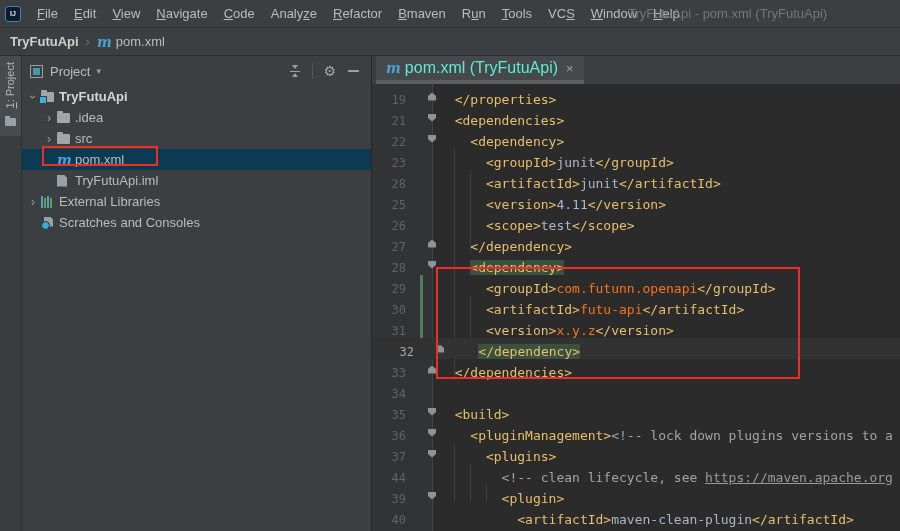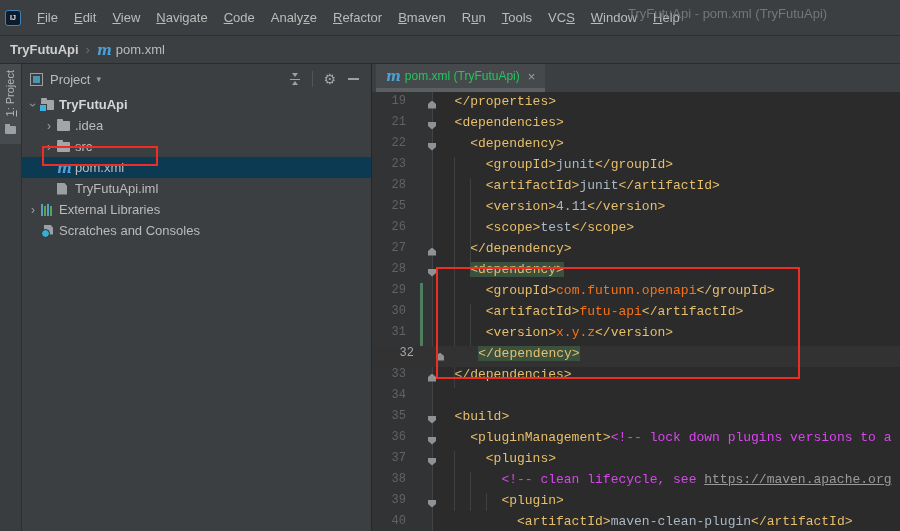--- a/index.html
+++ b/index.html
@@ -1,21 +1,21 @@
 <!DOCTYPE html>
 <html><head>
 <meta charset="utf-8">
 <style>
   * { margin:0; padding:0; box-sizing:border-box; }
   html,body { width:900px; height:531px; overflow:hidden; background:#2b2b2b;
               font-family:"Liberation Sans", sans-serif; }
   body { position:relative; color:#bbbbbb; }
 
   
-  .menubar { height:36px; background:#3c3f41; display:flex; align-items:center;
+  .menubar { height:28px; background:#3c3f41; display:flex; align-items:center;
              border-bottom:1px solid #2d2f31; position:relative; padding-left:5px; }
   .logo { width:16px; height:16px; border-radius:3px; background:#0e1b2a;
           border:1px solid #3e84b8; color:#e8e8e8; font-size:7px; font-weight:bold;
           display:flex; align-items:center; justify-content:center; margin-right:8px; flex:0 0 auto;}
   .menu-item { font-size:13px; color:#bbbbbb; padding:0 8px; cursor:default; white-space:nowrap; }
   .menu-item .mn { text-decoration:underline; }
   .win-title { position:absolute; left:628px; top:0; height:27px; display:flex; align-items:center;
                color:#747678; font-size:13px; white-space:nowrap; }
 
   
@@ -80,43 +80,43 @@
                  clip-path:polygon(0 0,70% 0,100% 30%,100% 100%,0 100%); }
   .scr::after { content:""; position:absolute; left:0; bottom:-1px; width:7px; height:7px; border-radius:50%;
                 background:#35aed4; border:1px solid #2b2b2b; }
   .imlicon { width:10px; height:12px; background:#9aa0a3; clip-path:polygon(0 0,70% 0,100% 28%,100% 100%,0 100%); position:relative; }
 
   
   .editor { flex:1; position:relative; background:#2b2b2b; overflow:hidden; }
   .tabbar { height:28px; background:#3c3f41; display:flex; align-items:stretch; }
   .tab { margin-left:4px; background:#46494b; border-bottom:4px solid #5b5f61;
          display:flex; align-items:center; padding:0 10px; }
-  .tab-label { font-size:12px; color:#22c55e; margin-right:8px; white-space:nowrap; }
+  .tab-label { font-size:16px; color:#5eead4; margin-right:8px; white-space:nowrap; }
   .tab-close { font-size:13px; color:#9da0a3; line-height:1; }
 
   .code-wrap { position:absolute; top:28px; left:0; right:0; bottom:0;
                font-family:"DejaVu Sans Mono", monospace; font-size:13px; overflow:hidden; }
   .gutter-bg { position:absolute; left:0; top:0; bottom:0; width:60px; background:#313335; }
   .gutter-line { position:absolute; left:60px; top:0; bottom:0; width:1px; background:#404446; }
   .vcs-bar { position:absolute; left:48px; width:3px; background:#4e7e5e; }
   .iguide { position:absolute; width:1px; background:#3d4042; }
   #code-lines { position:absolute; top:2px; left:0; right:0; }
-  .code-row { height:21px; display:flex; align-items:flex-start; white-space:pre;font-family:Liberation Mono, monospace; }
+  .code-row { height:21px; display:flex; align-items:flex-end; white-space:pre; }
   .code-row.caret { background:#323232;padding-left:8px; }
   .ln { flex:0 0 34px; text-align:right; color:#606366; font-size:12px; }
   .ln-active { color:#a7a7a7; }
   .fold { flex:0 0 33px; position:relative; height:21px; }
   .fm { position:absolute; left:22px; top:6.5px; width:8px; height:8px; background:#8e9295; display:block; }
   .fm.down { clip-path:polygon(0 0,100% 0,100% 55%,50% 100%,0 55%); }
   .fm.up   { clip-path:polygon(50% 0,100% 45%,100% 100%,0 100%,0 45%); }
   .code-text { white-space:pre; }
   .tk-tag  { color:#e8bf6a; }
   .tk-txt  { color:#a9b7c6; }
   .tk-warm { color:#f97316; }
-  .tk-com  { color:#d946ef; }
+  .tk-com  { color:#a3a3a3; }
   .tk-url  { color:#9a9a9a; text-decoration:underline; }
   .hl { background:#3a5140; }
 
   
   .ann { position:absolute; border:2px solid #ee2d24; pointer-events:none; z-index:50; }
   .ann1 { left:42px; top:146px; width:116px; height:20px; }
   .ann2 { left:436px; top:267px; width:364px; height:112px; }
 </style>
 </head>
 <body>
@@ -261,21 +261,21 @@
           <div class="code-row"><span class="ln">28</span><span class="fold"><i class="fm down"></i></span><span class="code-text"><span class="tk-tag">    </span><span class="tk-tag hl">&lt;dependency&gt;</span></span></div>
           <div class="code-row"><span class="ln">29</span><span class="fold"></span><span class="code-text"><span class="tk-tag">      &lt;groupId&gt;</span><span class="tk-warm">com.futunn.openapi</span><span class="tk-tag">&lt;/groupId&gt;</span></span></div>
           <div class="code-row"><span class="ln">30</span><span class="fold"></span><span class="code-text"><span class="tk-tag">      &lt;artifactId&gt;</span><span class="tk-warm">futu-api</span><span class="tk-tag">&lt;/artifactId&gt;</span></span></div>
           <div class="code-row"><span class="ln">31</span><span class="fold"></span><span class="code-text"><span class="tk-tag">      &lt;version&gt;</span><span class="tk-warm">x.y.z</span><span class="tk-tag">&lt;/version&gt;</span></span></div>
           <div class="code-row caret"><span class="ln ln-active">32</span><span class="fold"><i class="fm up"></i></span><span class="code-text"><span class="tk-tag">    </span><span class="tk-tag hl">&lt;/dependency&gt;</span></span></div>
           <div class="code-row"><span class="ln">33</span><span class="fold"><i class="fm up"></i></span><span class="code-text"><span class="tk-tag">  &lt;/dependencies&gt;</span></span></div>
           <div class="code-row"><span class="ln">34</span><span class="fold"></span><span class="code-text"></span></div>
           <div class="code-row"><span class="ln">35</span><span class="fold"><i class="fm down"></i></span><span class="code-text"><span class="tk-tag">  &lt;build&gt;</span></span></div>
           <div class="code-row"><span class="ln">36</span><span class="fold"><i class="fm down"></i></span><span class="code-text"><span class="tk-tag">    &lt;pluginManagement&gt;</span><span class="tk-com">&lt;!-- lock down plugins versions to a</span></span></div>
           <div class="code-row"><span class="ln">37</span><span class="fold"><i class="fm down"></i></span><span class="code-text"><span class="tk-tag">      &lt;plugins&gt;</span></span></div>
-          <div class="code-row"><span class="ln">38</span><span class="fold"></span><span class="code-text"><span class="tk-com">        &lt;!-- clean lifecycle, see </span><span class="tk-url">https://maven.apache.org</span></span></div>
+          <div class="code-row"><span class="ln">44</span><span class="fold"></span><span class="code-text"><span class="tk-com">        &lt;!-- clean lifecycle, see </span><span class="tk-url">https://maven.apache.org</span></span></div>
           <div class="code-row"><span class="ln">39</span><span class="fold"><i class="fm down"></i></span><span class="code-text"><span class="tk-tag">        &lt;plugin&gt;</span></span></div>
           <div class="code-row"><span class="ln">40</span><span class="fold"></span><span class="code-text"><span class="tk-tag">          &lt;artifactId&gt;</span><span class="tk-txt">maven-clean-plugin</span><span class="tk-tag">&lt;/artifactId&gt;</span></span></div>
         </div>
     </div>
   </div>
 </div>
 
 <div class="ann ann1"></div>
 <div class="ann ann2"></div>
 

